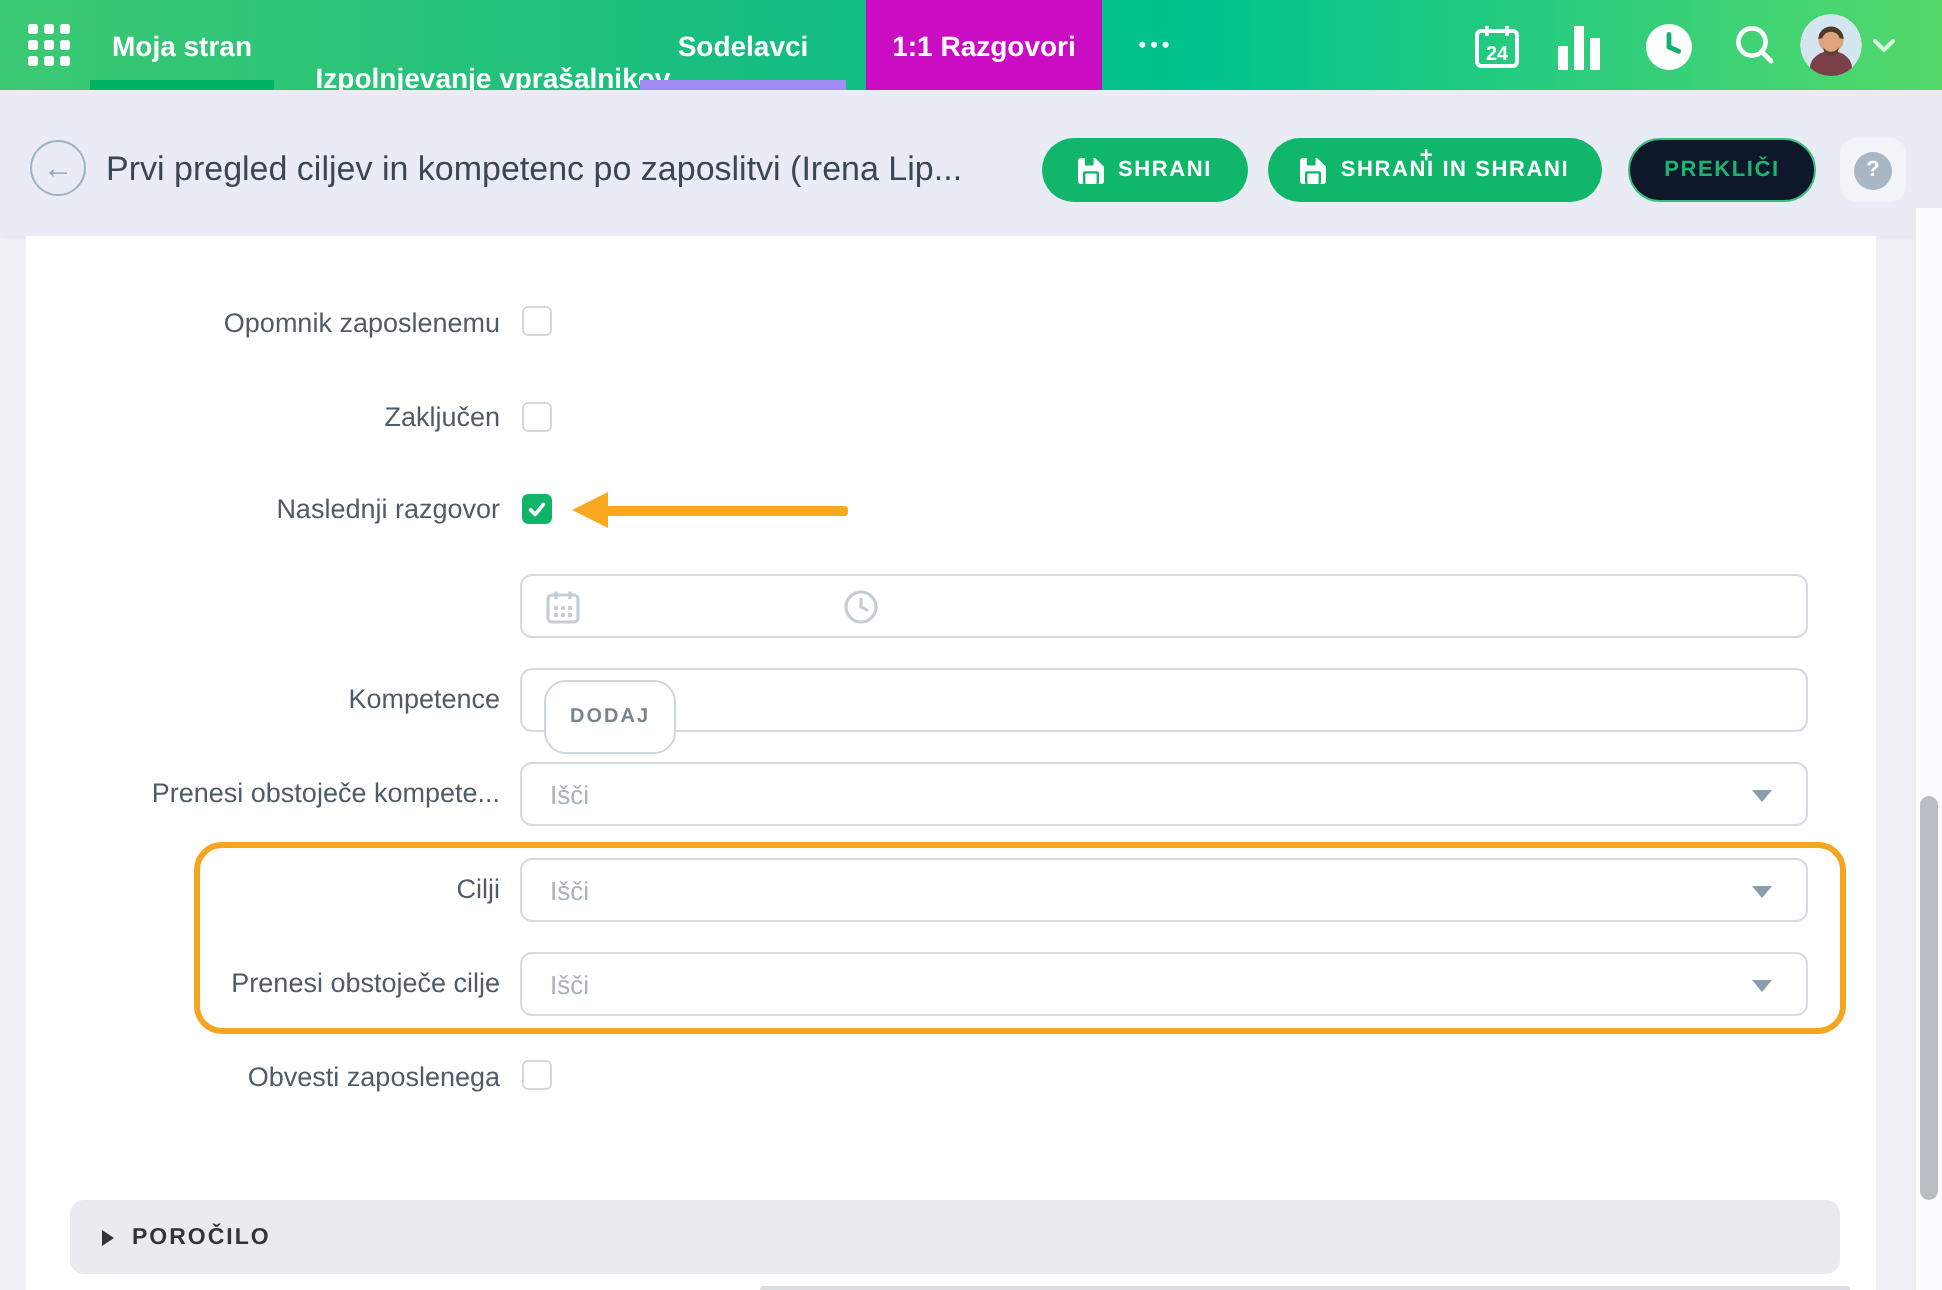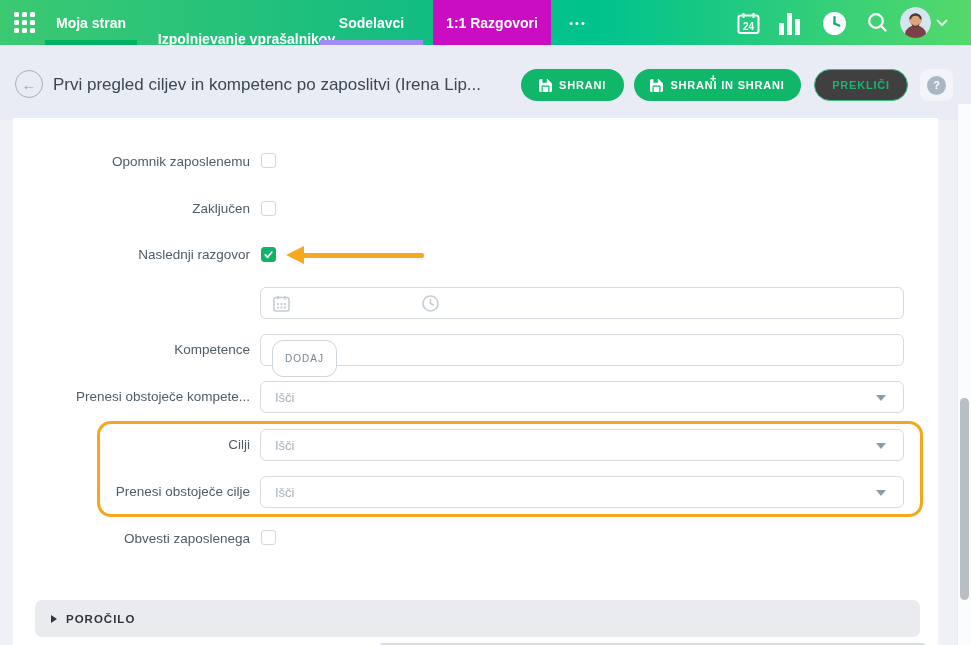--- a/index.html
+++ b/index.html
@@ -37,41 +37,41 @@
     border:1.5px solid #9db3c0; background:transparent; color:#8aa4b5; font-size:15px;
     display:flex; align-items:center; justify-content:center; cursor:pointer; }
   .page-title{ position:absolute; left:53px; top:30px; width:452px; font-size:17px; font-weight:500;
     color:#3b4752; white-space:nowrap; overflow:hidden; }
   .btn{ position:absolute; top:24px; height:32px; border:none; border-radius:16px; cursor:pointer;
     display:flex; align-items:center; justify-content:center; gap:7px;
     font-family:inherit; font-size:11px; font-weight:bold; letter-spacing:.8px; }
   .btn.green{ background:#10b76a; color:#fff; }
   .btn-save{ left:521px; width:103px; }
   .btn-saveadd{ left:634px; width:167px; }
-  .btn-cancel{ left:814px; width:94px; background:#404040; border:1px solid #35c17d; color:#17b671; }
+  .btn-cancel{ left:814px; width:94px; background:#0f172a; border:1px solid #35c17d; color:#17b671; }
   .help-btn{ position:absolute; left:920px; top:24px; width:33px; height:32px; border:none;
     border-radius:8px; background:#f2f4f9; cursor:pointer; display:flex; align-items:center; justify-content:center;}
   .q-circle{ width:19px; height:19px; border-radius:50%; background:#a9b7c5; color:#fff;
     font-size:11px; font-weight:bold; display:flex; align-items:center; justify-content:center; }
   .plus-badge{ position:absolute; margin-left:-8px; margin-top:-14px; color:#fff; font-size:11px; font-weight:bold;}
   
   .card{ position:absolute; left:13px; top:118px; width:925px; height:540px; background:#fff; }
   .lbl{ position:absolute; right:721px; font-size:13.5px; color:#4f5b67; white-space:nowrap; }
   .cb{ position:absolute; left:261px; width:15px; height:15px; border:1.5px solid #d2d8de;
     border-radius:3px; background:#fff; cursor:pointer; }
   .cb.checked{ background:#10b468; border-color:#10b468; display:flex; align-items:center; justify-content:center;}
   .field{ position:absolute; left:260px; width:644px; height:32px; background:#fff;
     border:1px solid #d5dbe1; border-radius:6px; cursor:text; }
   .select{ cursor:pointer; }
   .isci{ position:absolute; left:14px; top:8px; font-size:13px; color:#a8b1bb; }
   .caret{ position:absolute; right:17px; top:13px; width:0; height:0;
     border-left:5px solid transparent; border-right:5px solid transparent; border-top:6px solid #8b9cab; }
   .dodaj{ position:absolute; left:11px; top:5px; height:37px; padding:12px 12px; background:#fff;
     border:1px solid #cfd6dc; border-radius:11px; color:#79838f; font-family:inherit;
-    font-size:10px; font-weight:normal; letter-spacing:1px; cursor:pointer; }
+    font-size:10px; font-weight:bold; letter-spacing:1px; cursor:pointer; }
   .fld-ic{ position:absolute; top:7px; }
   
   .hl-box{ position:absolute; left:97px; top:421px; width:826px; height:96px;
     border:3.5px solid #f3a61e; border-radius:14px; pointer-events:none; }
   .arrow-tail{ position:absolute; left:303px; top:253px; width:121px; height:4.5px;
     background:#f8a81e; border-radius:2px; }
   .arrow-head{ position:absolute; left:286px; top:246px; width:0; height:0;
     border-top:9px solid transparent; border-bottom:9px solid transparent; border-right:18px solid #f8a81e; }
   
   .section-bar{ position:absolute; left:35px; top:600px; width:885px; height:37px;

